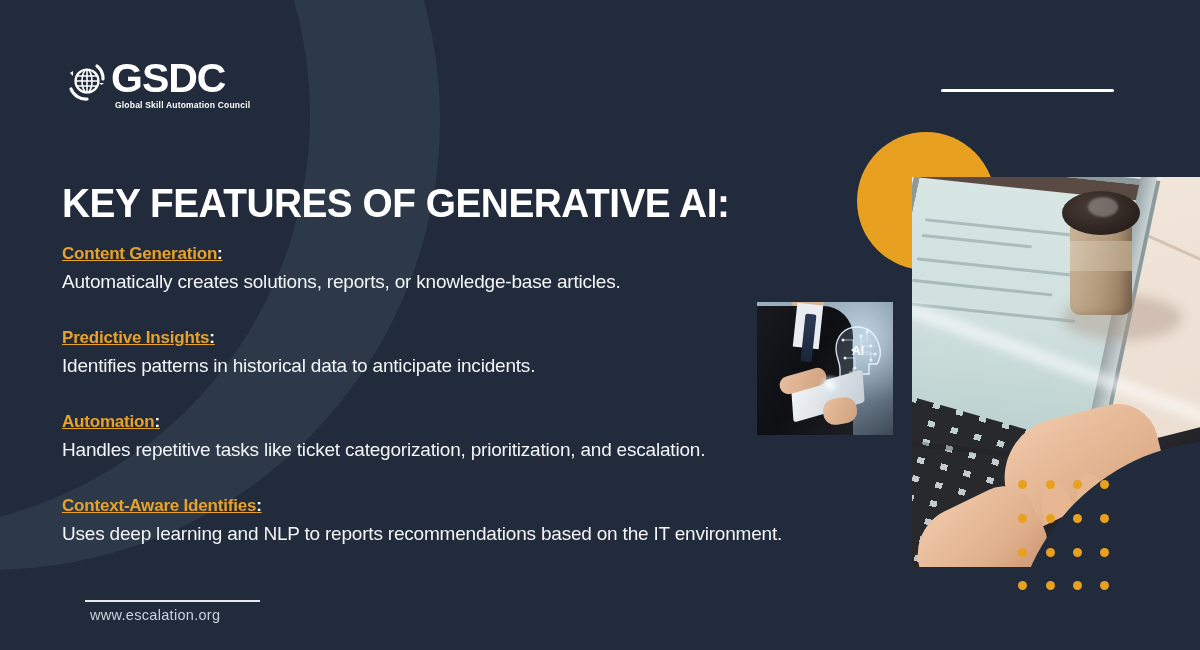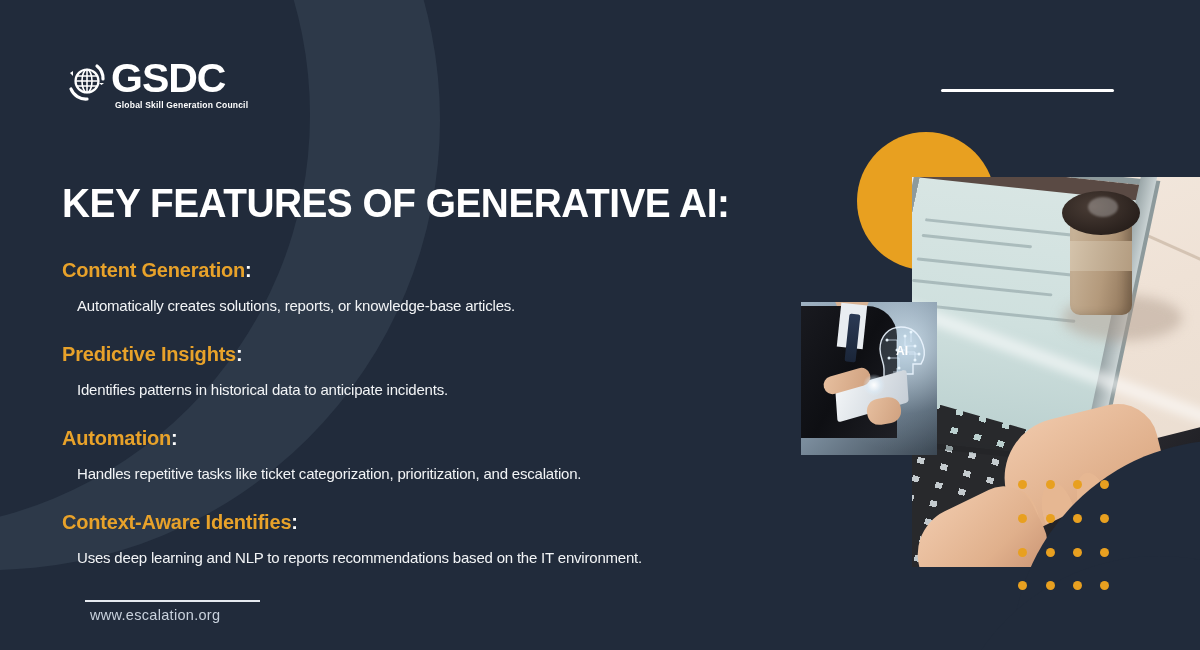--- a/index.html
+++ b/index.html
@@ -261,24 +261,24 @@
     left: 84px; top: 348px;
     width: 120px; height: 88px;
     background: linear-gradient(140deg, #2b2b31, #16161a);
     border-radius: 24px 6px 6px 26px;
     transform: rotate(-26deg);
   }
 
   
   .photo-ai {
     position: absolute;
-    left: 801px;
+    left: 757px;
     top: 302px;
     width: 136px;
-    height: 153px;
+    height: 133px;
     overflow: hidden;
     background: linear-gradient(130deg, #8fa2b4 0%, #6e8296 45%, #44525f 100%);
   }
   .pa-bg {
     position: absolute;
     inset: 0;
     background:
       radial-gradient(circle at 78% 28%, rgba(210,228,240,.85) 0%, rgba(150,175,195,.2) 45%, transparent 70%),
       linear-gradient(135deg, #9fb2c2 0%, #7a8c9c 50%, #3c4854 100%);
   }
@@ -423,35 +423,36 @@
     letter-spacing: -0.5px;
     white-space: nowrap;
     transform: scaleX(.97);
     transform-origin: left center;
   }
   .feature {
     position: absolute;
     left: 62px;
   }
   .feature-title {
-    font-size: 20px;
+    font-size: 17px;
     font-weight: 800;
     color: #e8a22a;
     letter-spacing: -0.2px;
-    margin: 15px 0 7px 0;
+    margin: 0 0 7px 0;
     white-space: nowrap;
+    text-decoration: underline;
   }
   .feature-title .colon { color: #ffffff; }
   .feature-body {
-    font-size: 15px;
+    font-size: 19px;
     font-weight: 400;
     color: #f2f4f6;
     letter-spacing: -0.2px;
     white-space: nowrap;
-    margin: 15px;
+    margin: 0;
   }
 
   
   .footer-rule {
     position: absolute;
     left: 85px;
     top: 600px;
     width: 175px;
     height: 2px;
     background: #e6eaf0;
@@ -587,21 +588,21 @@
         <ellipse cx="24" cy="22" rx="5" ry="11.5" stroke="#ffffff" stroke-width="1.6" fill="none"></ellipse>
         <path d="M13 17 H35 M12.5 22 H35.5 M13 27 H35" stroke="#ffffff" stroke-width="1.6"></path>
         <path d="M24 10.5 V33.5" stroke="#ffffff" stroke-width="1.6"></path>
         <path d="M8 30 A16 16 0 0 0 24 40" stroke="#ffffff" stroke-width="3.2" fill="none" stroke-linecap="round"></path>
         <path d="M34 7 A16 16 0 0 1 40 20" stroke="#ffffff" stroke-width="3.2" fill="none" stroke-linecap="round"></path>
         <path d="M7 14 L10 12 L10 17 Z" fill="#ffffff"></path>
         <path d="M38.5 26 L36 24 L41 24 Z" fill="#ffffff"></path>
       </svg>
     </div>
     <div class="logo-text">GSDC</div>
-    <div class="logo-sub">Global Skill Generation Council</div>
+    <div class="logo-sub">Global Skill Automation Council</div>
   </div>
 
   <div class="headline">KEY FEATURES OF GENERATIVE AI:</div>
 
   <div class="feature" style="top:244px">
     <p class="feature-title"><span>Content Generation</span><span class="colon">:</span></p>
     <p class="feature-body">Automatically creates solutions, reports, or knowledge-base articles.</p>
   </div>
 
   <div class="feature" style="top:412px">

